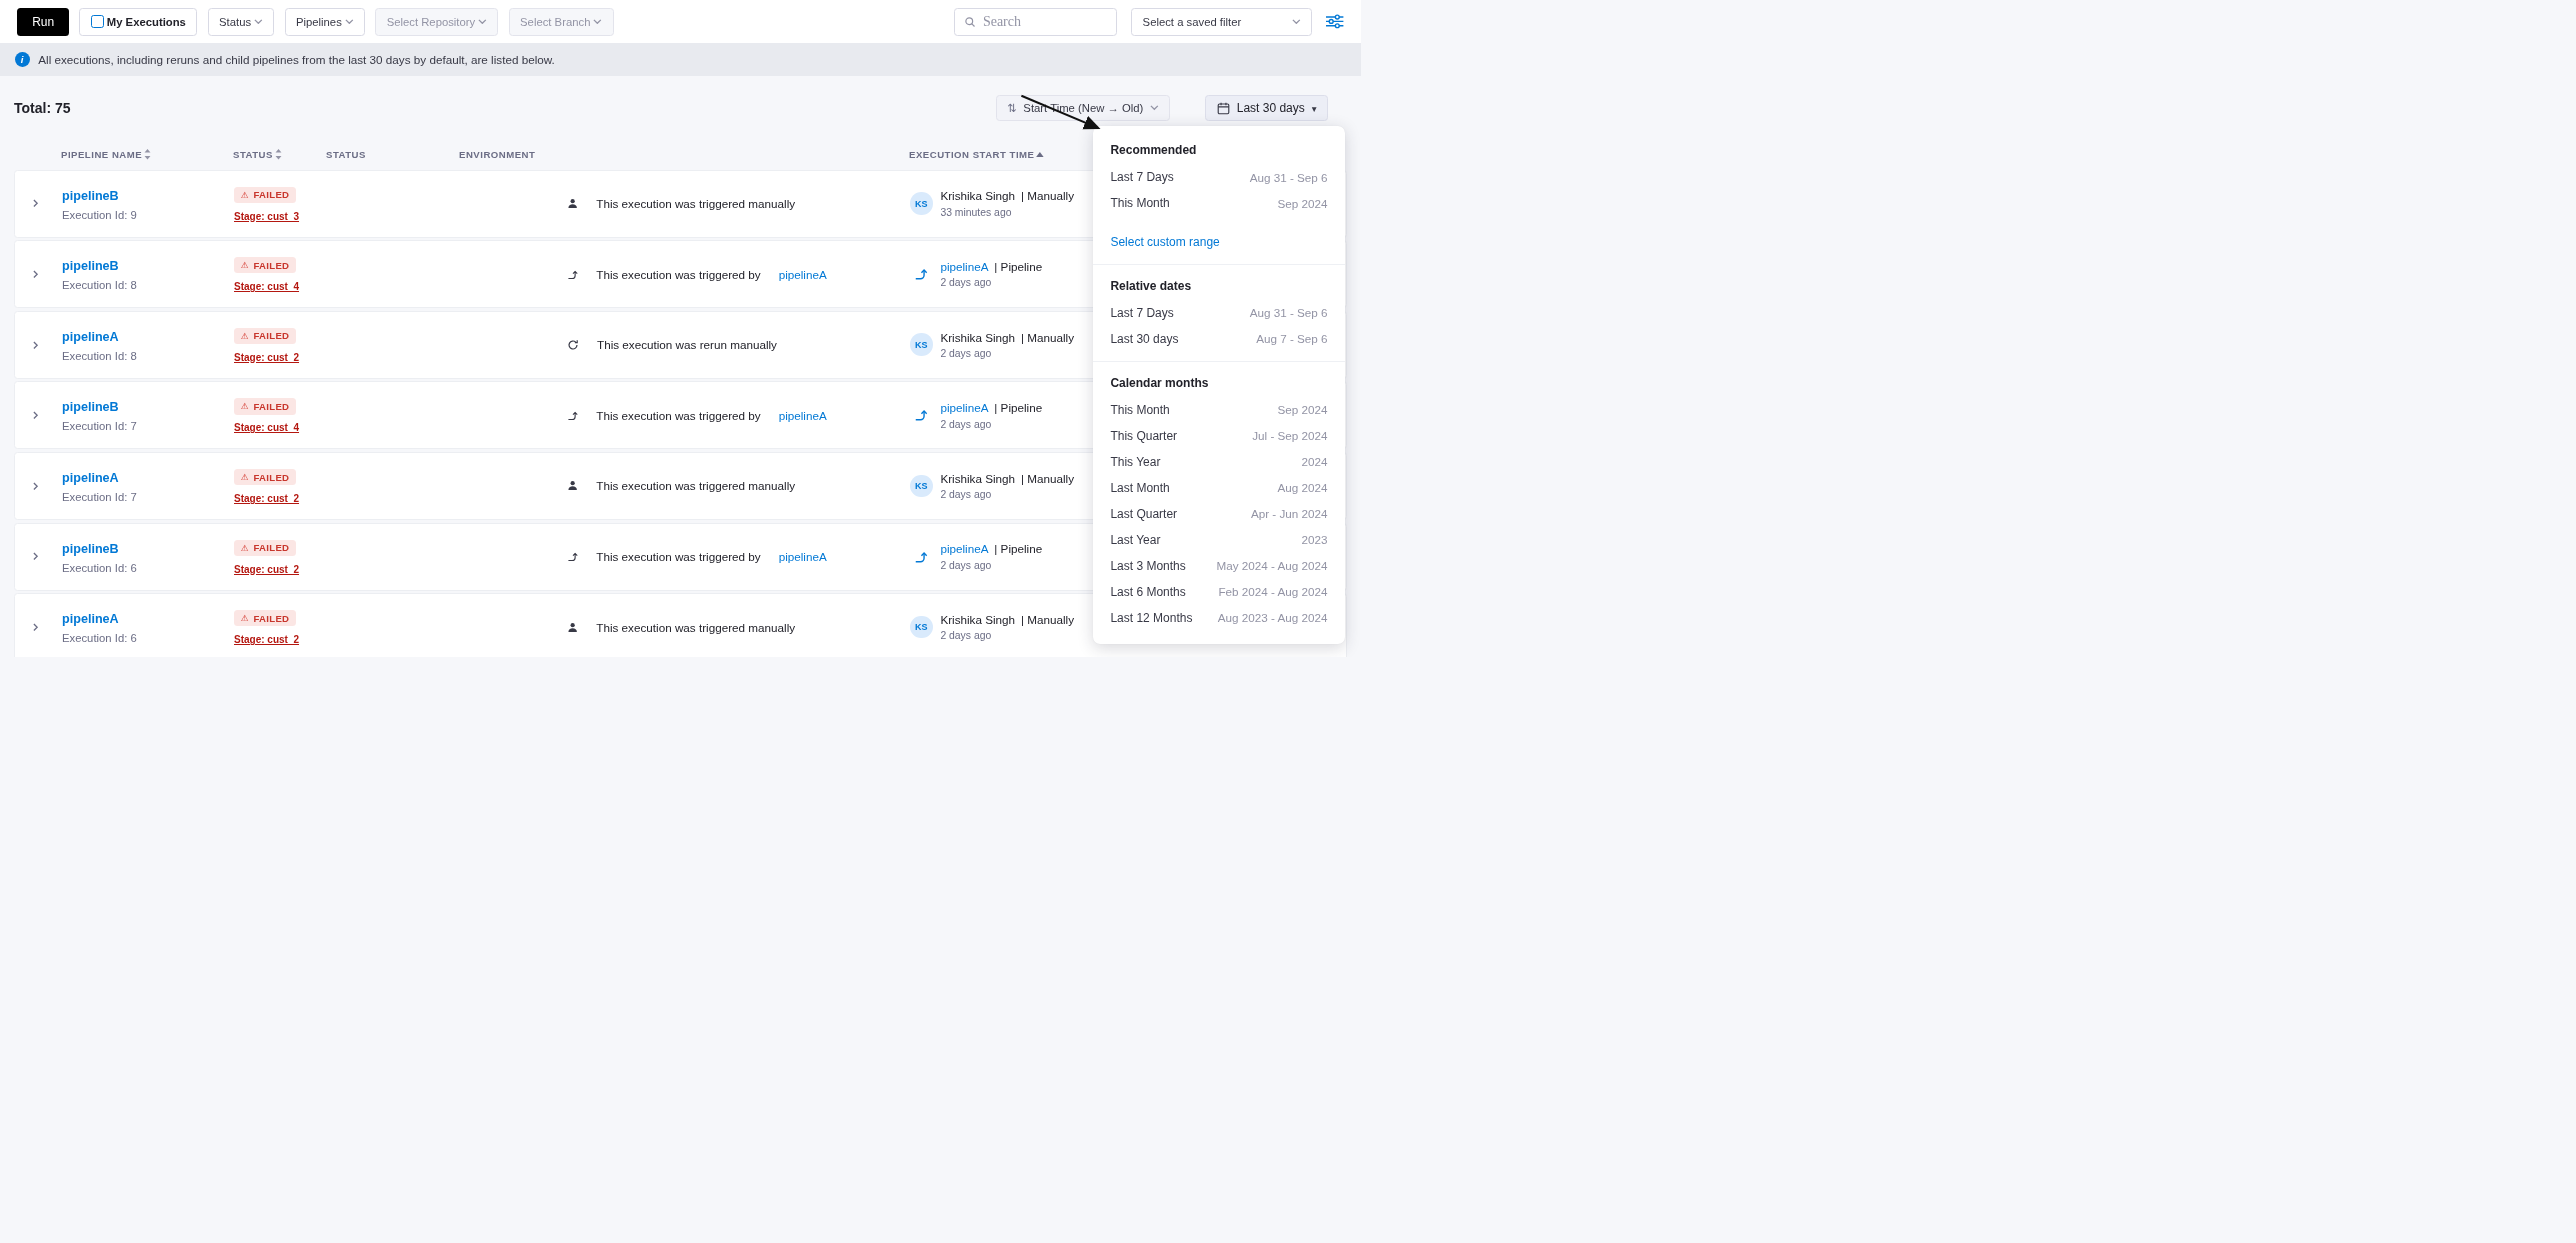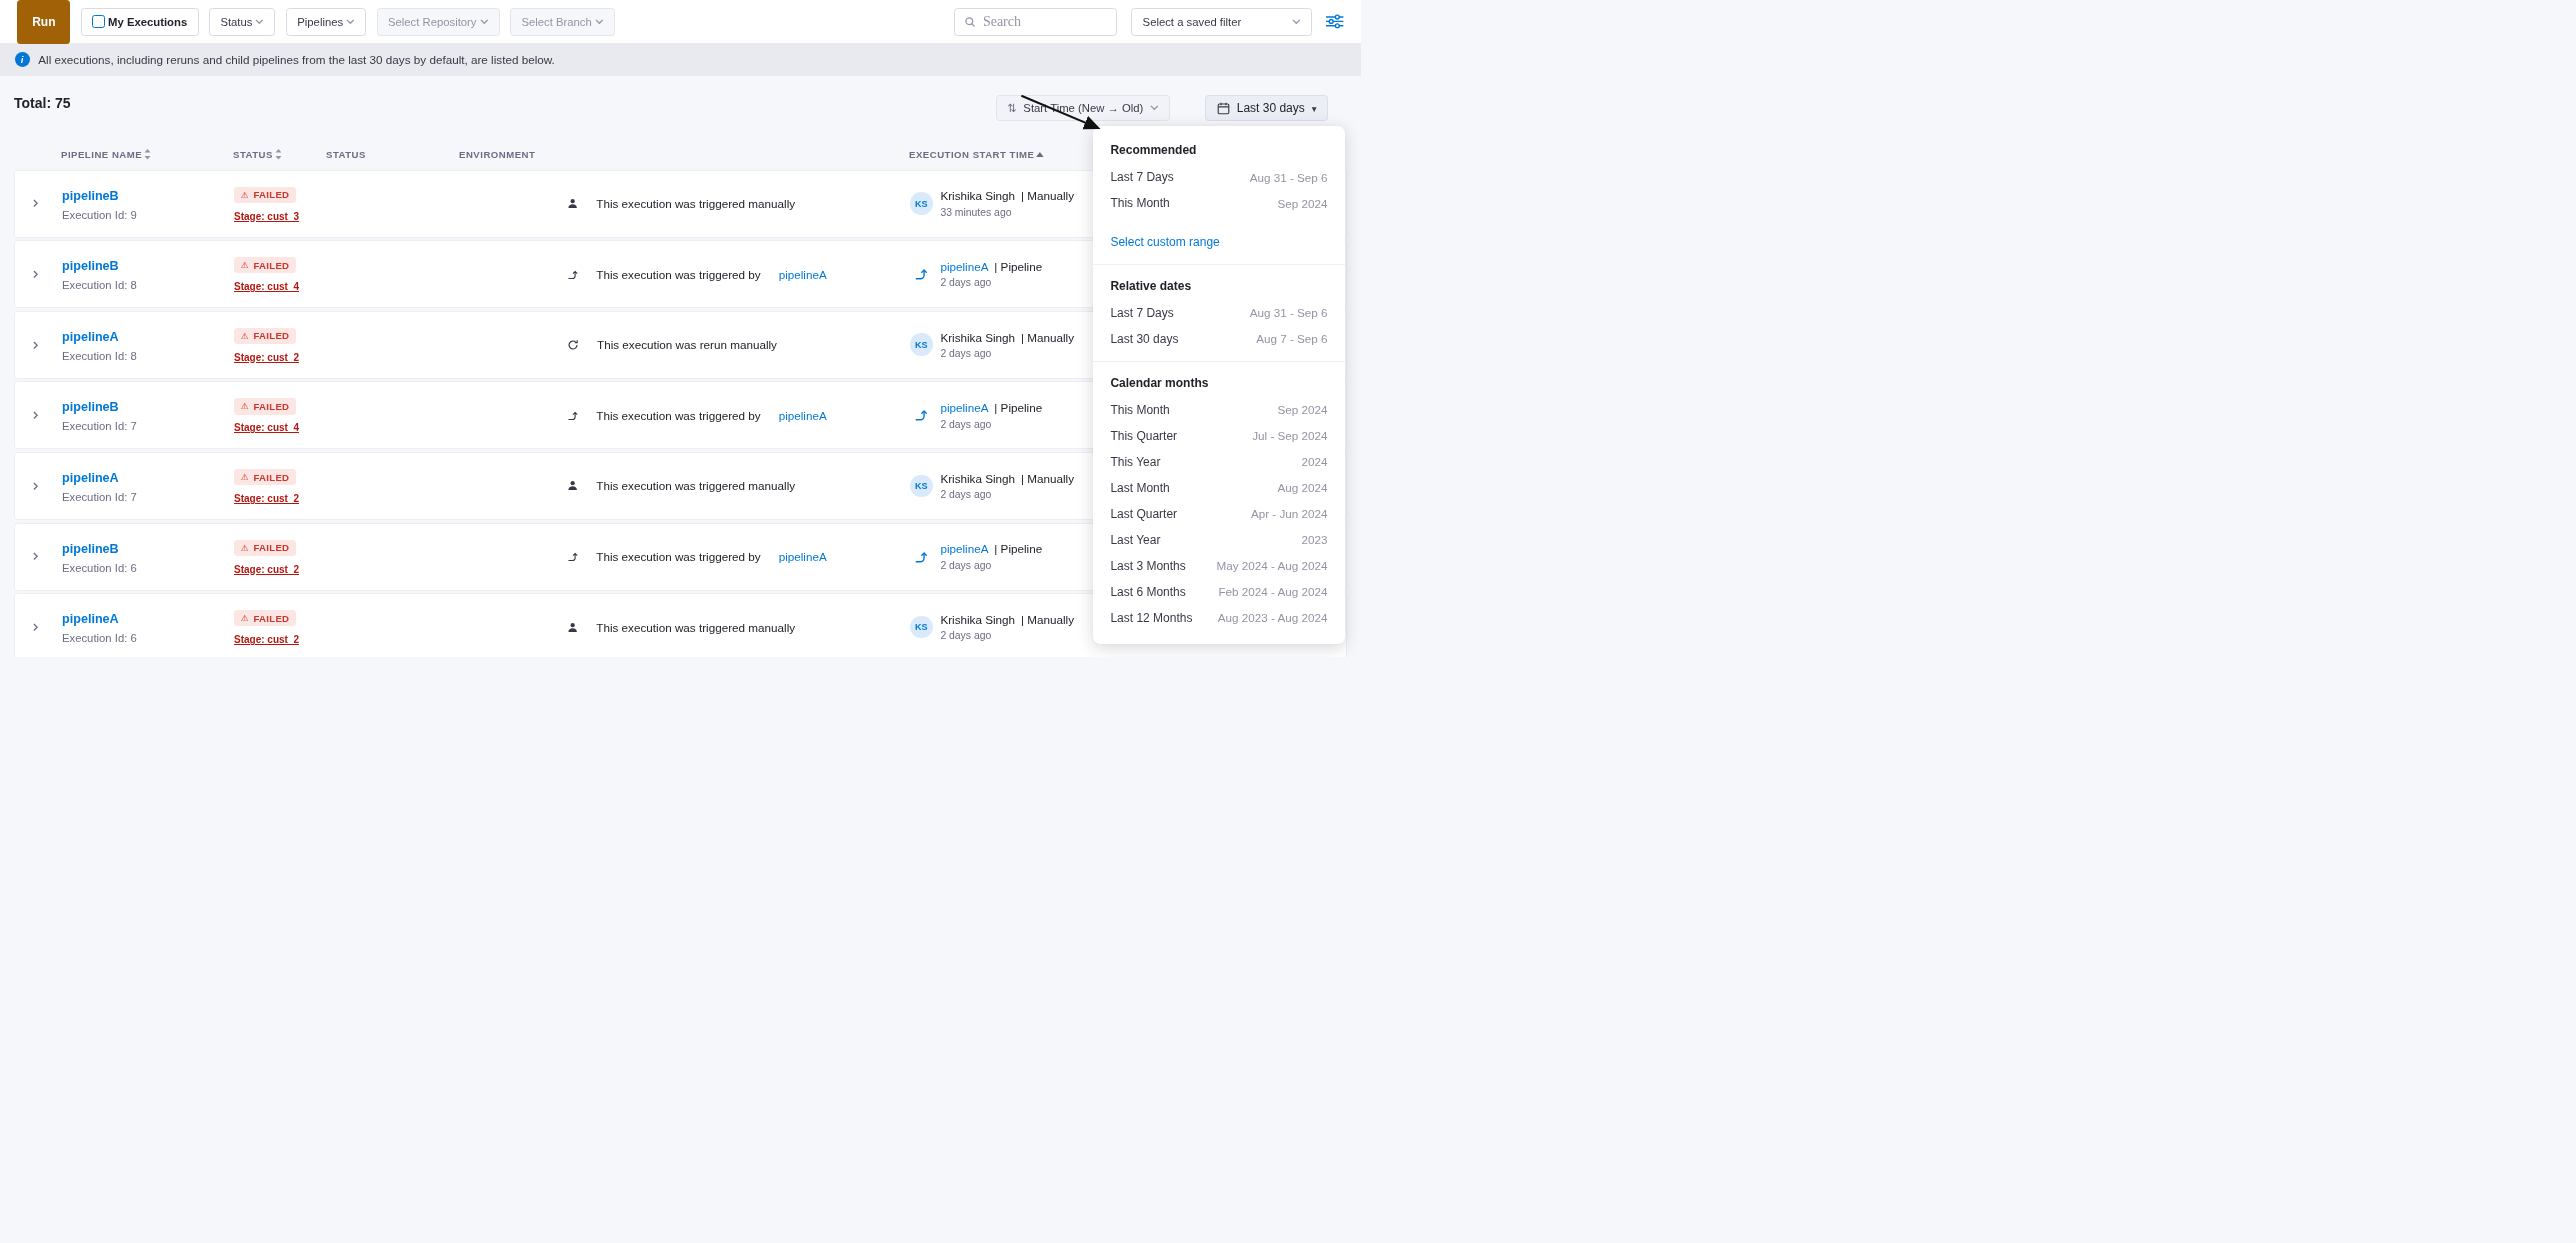--- a/index.html
+++ b/index.html
@@ -3,22 +3,22 @@
 <meta charset="utf-8">
 <style>
   * { margin:0; padding:0; box-sizing:border-box; }
   html,body { width:1361px; height:657px; }
   body {
     font-family:"Liberation Sans","DejaVu Sans",sans-serif;
     background:#f6f7fa; position:relative; overflow:hidden; color:#22222a;
   }
   
   .toolbar { display:flex; align-items:center; gap:10.4px; padding:7.8px 17.4px; background:#fff; height:43px; }
-  .run-btn { background:#a16207; color:#fff; border:none; border-radius:3.5px; height:44px; padding:0 14.8px;
-             font-size:12px; font-weight:700; cursor:pointer; font-family:inherit; }
+  .run-btn { background:#000000; color:#fff; border:none; border-radius:3.5px; height:28px; padding:0 14.8px;
+             font-size:12px; font-weight:400; cursor:pointer; font-family:inherit; }
   .ctrl { display:flex; align-items:center; gap:3px; height:28px; padding:0 10.4px; background:#fff;
           border:0.9px solid #d9dae5; border-radius:3.5px; font-size:11.3px; color:#383946; cursor:pointer; }
   .ctrl .chev { color:#9394a5; display:flex; }
   .ctrl.disabled { background:#f6f7fa; color:#9394a5; border-color:#e3e4ec; }
   .ctrl.disabled .ctrl-label { color:#9394a5; }
   .checkbox { width:13px; height:13px; border:0.9px solid #0278d5; border-radius:2.6px; background:#fff; display:inline-block; }
   .ctrl-label.dark { font-weight:600; color:#22222a; }
   .toolbar-right { margin-left:auto; display:flex; align-items:center; gap:14px; }
   .search-box { display:flex; align-items:center; gap:7px; border:0.9px solid #d9dae5; border-radius:3.5px;
                 height:28px; padding:0 8.7px; width:163px; background:#fff; }
@@ -26,21 +26,21 @@
   .search-box input::placeholder { color:#9394a5; }
   .saved-filter { width:181px; justify-content:space-between; }
   .sliders { display:flex; cursor:pointer; }
   
   .banner { display:flex; align-items:center; gap:8.7px; background:#e8eaef; height:33px; padding:0 14.8px;
             font-size:11.7px; color:#383946; }
   .info-icon { width:14.8px; height:14.8px; border-radius:50%; background:#0278d5; color:#fff; font-size:9.6px;
                font-weight:700; display:flex; align-items:center; justify-content:center; font-style:italic; flex:none; }
   
   .content { padding:0 14px; --cols:40px 172px 93px 133px 107px 343px 1fr; }
-  .summary-row { display:flex; justify-content:space-between; align-items:flex-start; margin-top:19px; }
+  .summary-row { display:flex; justify-content:space-between; align-items:center; margin-top:19px; }
   .total { font-size:14px; font-weight:700; color:#22222a; }
   .right-controls { display:flex; align-items:center; gap:35px; margin-right:19px; }
   .sort-select { display:flex; align-items:center; gap:7px; height:26px; padding:0 10.4px; background:#f2f3f8;
                  border:0.9px solid #e2e3ec; border-radius:3.5px; font-size:11.3px; color:#383946; cursor:pointer; }
   .sort-glyph { color:#6b6d85; font-size:11.3px; }
   .date-btn { display:flex; align-items:center; gap:7px; height:26px; padding:0 10.4px; background:#eceef6;
               border:0.9px solid #dcdeea; border-radius:3.5px; font-size:12px; color:#22222a; cursor:pointer;
               font-family:inherit; font-weight:500; }
   .caret { font-size:9.6px; color:#383946; }
   

